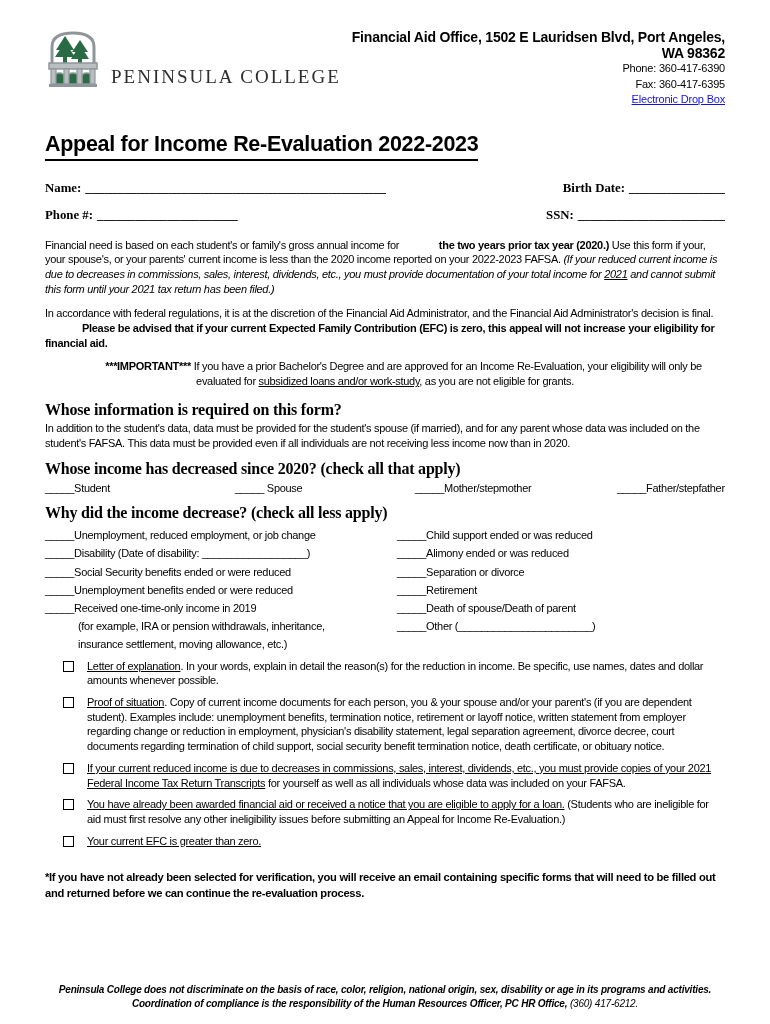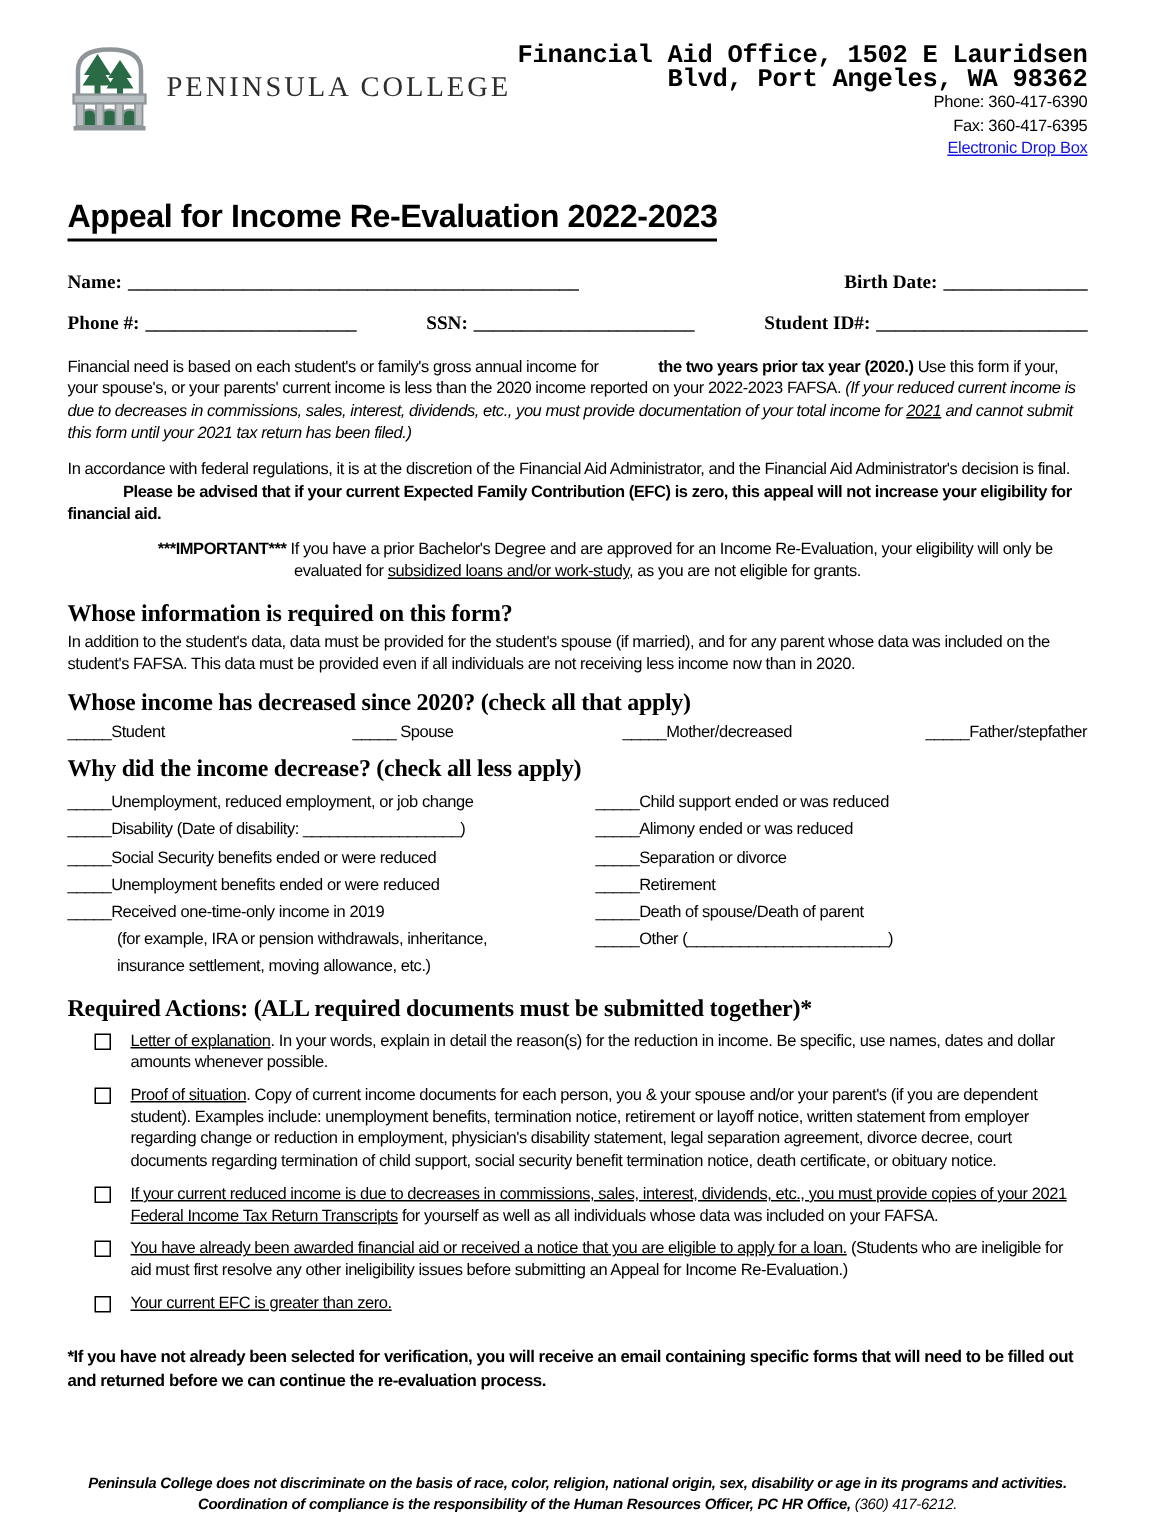--- a/index.html
+++ b/index.html
@@ -3,25 +3,25 @@
 <meta charset="utf-8">
 <style>
   html,body { margin:0; padding:0; background:#ffffff; }
   .page {
     position:relative; width:770px; height:1024px; background:#ffffff;
     box-sizing:border-box; padding:30px 45px 0 45px; overflow:hidden;
     font-family:"Liberation Sans", sans-serif; color:#000;
   }
   
   .hdr { display:flex; justify-content:space-between; align-items:flex-start; }
-  .hdr-left { display:flex; align-items:center; gap:10px; }
+  .hdr-left { display:flex; align-items:flex-end; gap:10px; }
   .logo { width:56px; height:58px; flex:0 0 auto; }
   .college { font-family:"Liberation Serif", serif; font-size:19px; letter-spacing:2px; color:#2e2e2e; white-space:nowrap; }
   .hdr-right { text-align:right; font-size:11px; line-height:15.5px; letter-spacing:-0.2px; }
-  .addr { font-weight:bold; font-size:17px;font-family:Liberation Mono, monospace; }
+  .addr { font-weight:bold; font-size:14px; }
   .link { color:#1414dd; text-decoration:underline; cursor:pointer; }
   
   .title { margin:24px 0 0 0; font-size:21.5px; font-weight:bold; letter-spacing:-0.3px; }
   .title > span { border-bottom:2.5px solid #000; padding-bottom:2px; display:inline-block; }
   
   .frow { display:flex; font-family:"Liberation Serif", serif; font-weight:bold; font-size:12.8px; white-space:nowrap; }
   .frow1 { margin-top:20px; justify-content:space-between;gap:32px; }
   .frow2 { margin-top:12px; justify-content:space-between; }
   .flabel { margin-right:4px; }
   
@@ -101,39 +101,36 @@
       <span class="flabel">Birth Date:</span><span>_______________</span>
     </span>
   </div>
   <div class="frow frow2">
     <span>
       <span class="flabel">Phone #:</span><span>______________________</span>
     </span>
     <span>
       <span class="flabel">SSN:</span><span>_______________________</span>
     </span>
-    <span>
-      <span class="flabel">Student ID#:</span><span>______________________</span>
-    </span>
   </div>
 
   <p class="body p1"><span>Financial need is based on each student's or family's gross annual income for </span><span class="b">the two years prior tax year (2020.)</span><span>  Use this form if your, your spouse's, or your parents' current income is less than the 2020 income reported on your 2022-2023 FAFSA. </span><span class="i">(If your reduced current income is due to decreases in commissions, sales, interest, dividends, etc., you must provide documentation of your total income for </span><span class="i u">2021</span><span class="i"> and cannot submit this form until your 2021 tax return has been filed.)</span></p>
 
   <p class="body p2"><span>In accordance with federal regulations, it is at the discretion of the Financial Aid Administrator, and the Financial Aid Administrator's decision is final. </span><span class="b">Please be advised that if your current Expected Family Contribution (EFC) is zero, this appeal will not increase your eligibility for financial aid.</span></p>
 
   <p class="body imp"><span class="b">***IMPORTANT***</span><span> If you have a prior Bachelor's Degree and are approved for an Income Re-Evaluation, your eligibility will only be evaluated for </span><span class="u">subsidized loans and/or work-study</span><span>, as you are not eligible for grants.</span></p>
 
   <h2 class="shead shead1">Whose information is required on this form?</h2>
   <p class="body">In addition to the student's data, data must be provided for the student's spouse (if married), and for any parent whose data was included on the student's FAFSA.  This data must be provided even if all individuals are not receiving less income now than in 2020.</p>
 
   <h2 class="shead">Whose income has decreased since 2020? (check all that apply)</h2>
   <div class="opts">
     <span class="o1">_____Student</span>
     <span class="o2">_____ Spouse</span>
-    <span class="o3">_____Mother/decreased</span>
+    <span class="o3">_____Mother/stepmother</span>
     <span class="o4">_____Father/stepfather</span>
   </div>
 
   <h2 class="shead">Why did the income decrease? (check all less apply)</h2>
   <div class="cols">
     <div class="colL">
       <div class="why-row">_____Unemployment, reduced employment, or job change</div>
       <div class="why-row">_____Disability (Date of disability: __________________)</div>
       <div class="why-row">_____Social Security benefits ended or were reduced</div>
       <div class="why-row">_____Unemployment benefits ended or were reduced</div>
@@ -144,21 +141,20 @@
     <div class="colR">
       <div class="why-row">_____Child support ended or was reduced</div>
       <div class="why-row">_____Alimony ended or was reduced</div>
       <div class="why-row">_____Separation or divorce</div>
       <div class="why-row">_____Retirement</div>
       <div class="why-row">_____Death of spouse/Death of parent</div>
       <div class="why-row">_____Other (_______________________)</div>
     </div>
   </div>
 
-  <h2 class="shead">Required Actions: (ALL required documents must be submitted together)*</h2>
   <div class="req-list">
     <div class="req">
       <span class="cbx"></span>
       <div class="req-text"><span class="u">Letter of explanation</span><span>.  In your words, explain in detail the reason(s) for the reduction in income.  Be specific, use names, dates and dollar amounts whenever possible.</span></div>
     </div>
     <div class="req">
       <span class="cbx"></span>
       <div class="req-text"><span class="u">Proof of situation</span><span>.  Copy of current income documents for each person, you &amp; your spouse and/or your parent's (if you are dependent student).  Examples include: unemployment benefits, termination notice, retirement or layoff notice, written statement from employer regarding change or reduction in employment, physician's disability statement, legal separation agreement, divorce decree, court documents regarding termination of child support, social security benefit termination notice, death certificate, or obituary notice.</span></div>
     </div>
     <div class="req">

